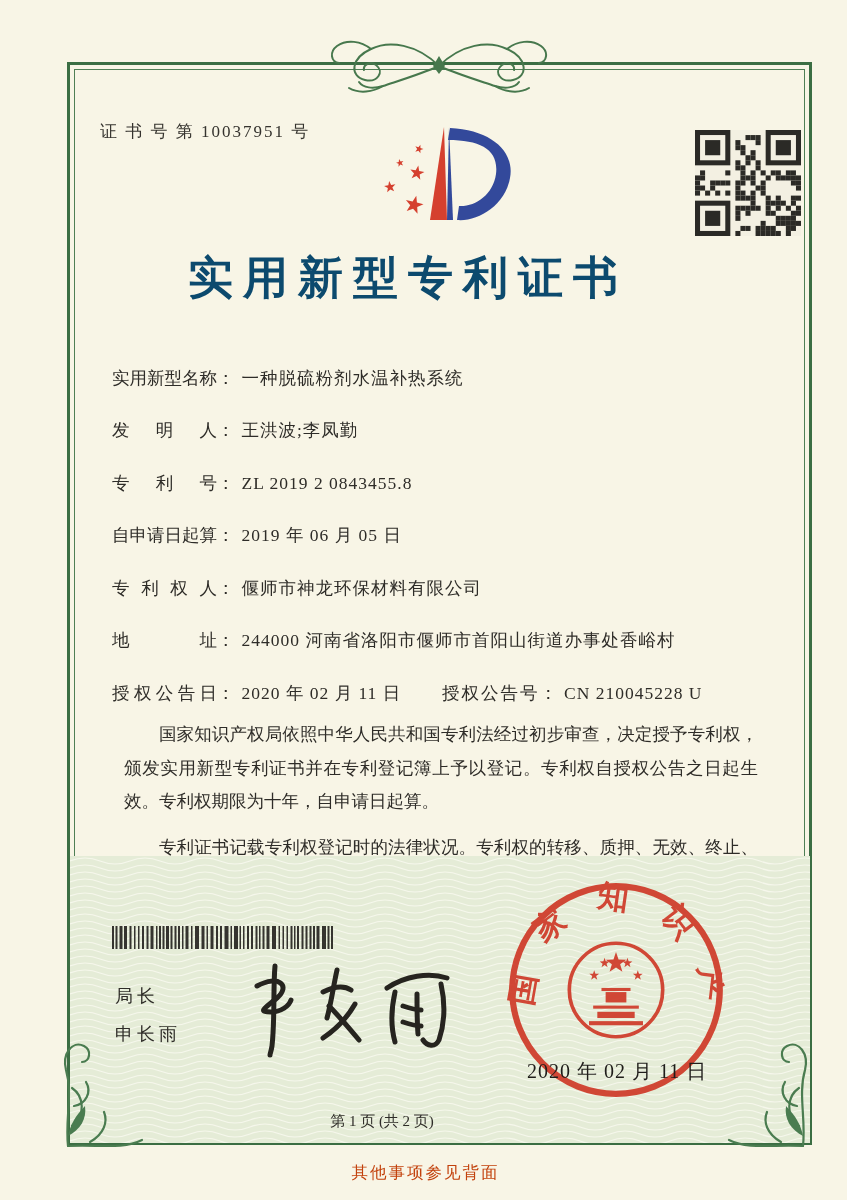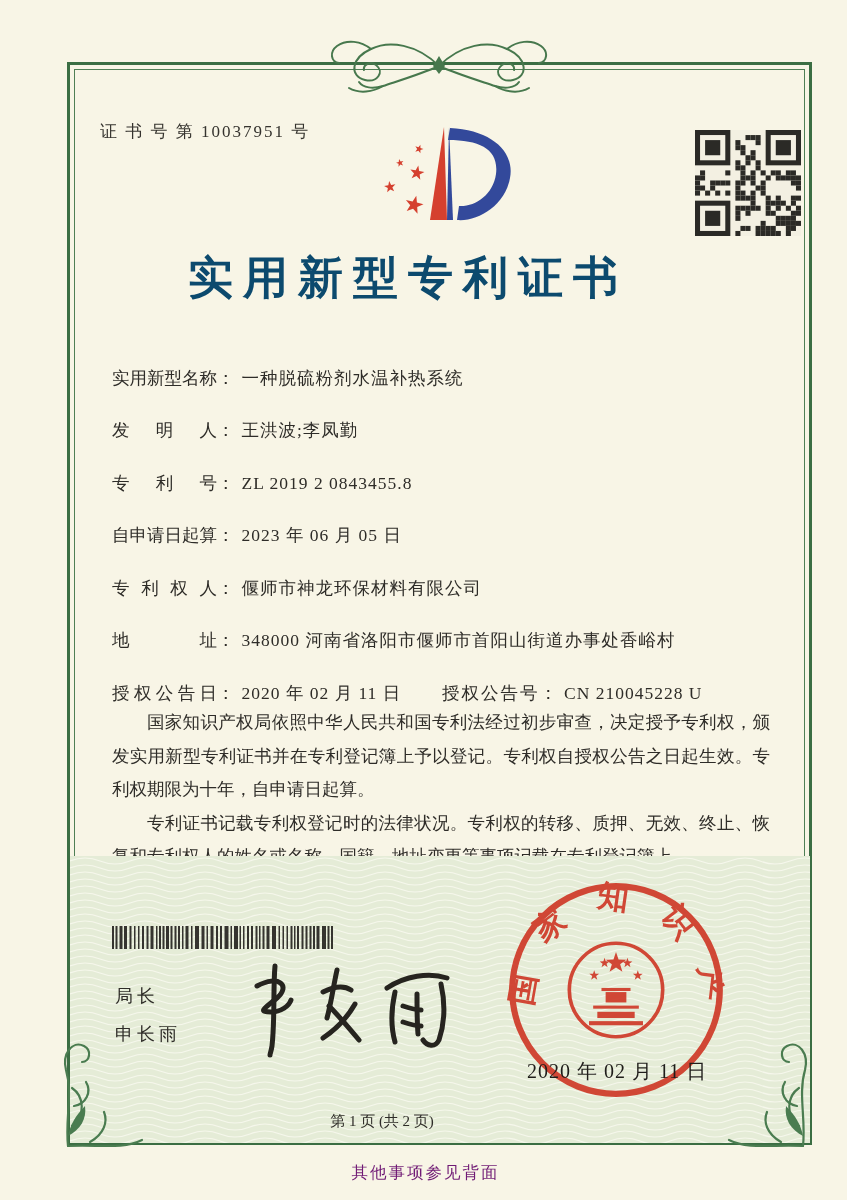--- a/index.html
+++ b/index.html
@@ -40,21 +40,21 @@
     text-align:justify;text-align-last:justify;
     vertical-align:top;
   }
   .row .val{margin-left:7px;letter-spacing:1px;margin-top:38px;}
   .row .grant{position:absolute;left:330px;top:0;}
   .row .grant .lbl2{letter-spacing:2px;}
   .paras{
     position:absolute;left:100px;top:706px;width:658px;
     font-size:17.5px;line-height:33.5px;text-align:justify;
   }
-  .paras p{margin:0;text-indent:2em;}
+  .paras p{margin:12px;text-indent:2em;}
   .waves{position:absolute;left:58px;top:856px;z-index:1;}
   .barcode{position:absolute;left:100px;top:926px;z-index:2;}
   .director-title{
     position:absolute;left:103px;top:984px;z-index:2;
     font-size:18px;letter-spacing:4px;
     font-family:Liberation Serif, serif;
     text-align:right;
   }
   .director-name{
     position:absolute;left:103px;top:1022px;z-index:2;
@@ -66,21 +66,21 @@
   .seal-date{
     position:absolute;left:515px;top:1058px;z-index:3;
     font-size:20px;letter-spacing:1px;color:#1f1d1a;
   }
   .page-indicator{
     position:absolute;left:55px;top:1112px;width:630px;z-index:2;
     text-align:center;font-size:15px;color:#2e2c28;
   }
   .back-note{
     position:absolute;left:0;top:1162px;width:827px;
-    text-align:center;font-size:16.5px;color:#701a75;letter-spacing:2px;
+    text-align:center;font-size:16.5px;color:#c2410c;letter-spacing:2px;
   }
   .ornament-top{position:absolute;left:277px;top:34px;z-index:2;}
   .flourish{position:absolute;z-index:2;}
   .flourish.bl{left:48px;top:1034px;}
   .flourish.br{left:709px;top:1034px;}
 </style>
 </head>
 <body>
 
 <div class="page">
@@ -335,27 +335,27 @@
   <div class="row" style="top:366px">
     <span class="lbl">实用新型名称</span><span>：</span><span class="val">一种脱硫粉剂水温补热系统</span>
   </div>
   <div class="row" style="top:418px">
     <span class="lbl">发明人</span><span>：</span><span class="val">王洪波;李凤勤</span>
   </div>
   <div class="row" style="top:471px">
     <span class="lbl">专利号</span><span>：</span><span class="val">ZL 2019 2 0843455.8</span>
   </div>
   <div class="row" style="top:523px">
-    <span class="lbl">自申请日起算</span><span>：</span><span class="val">2023 年 06 月 05 日</span>
+    <span class="lbl">自申请日起算</span><span>：</span><span class="val">2019 年 06 月 05 日</span>
   </div>
   <div class="row" style="top:576px">
     <span class="lbl">专利权人</span><span>：</span><span class="val">偃师市神龙环保材料有限公司</span>
   </div>
   <div class="row" style="top:628px">
-    <span class="lbl">地址</span><span>：</span><span class="val">348000 河南省洛阳市偃师市首阳山街道办事处香峪村</span>
+    <span class="lbl">地址</span><span>：</span><span class="val">244000 河南省洛阳市偃师市首阳山街道办事处香峪村</span>
   </div>
   <div class="row" style="top:681px">
     <span class="lbl">授权公告日</span><span>：</span><span class="val">2020 年 02 月 11 日</span>
     <span class="grant">
       <span class="lbl2">授权公告号</span><span>：</span><span class="val">CN 210045228 U</span>
     </span>
   </div>
 
   <div class="paras">
     <p>国家知识产权局依照中华人民共和国专利法经过初步审查，决定授予专利权，颁发实用新型专利证书并在专利登记簿上予以登记。专利权自授权公告之日起生效。专利权期限为十年，自申请日起算。</p>

